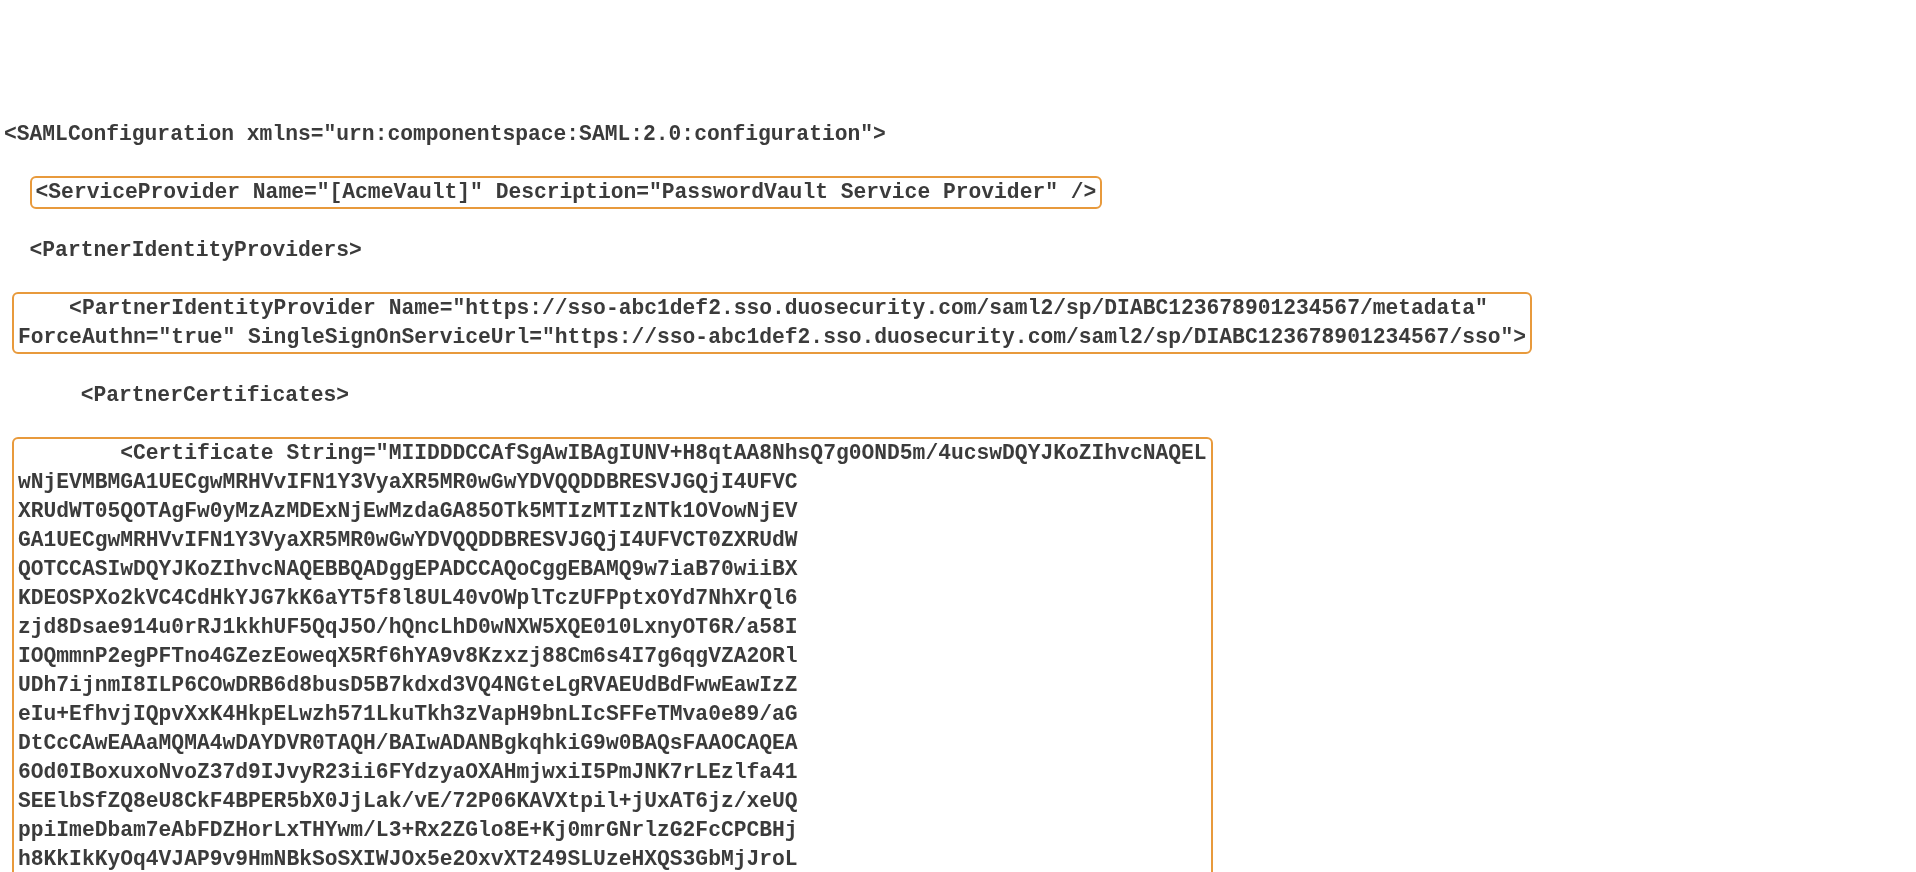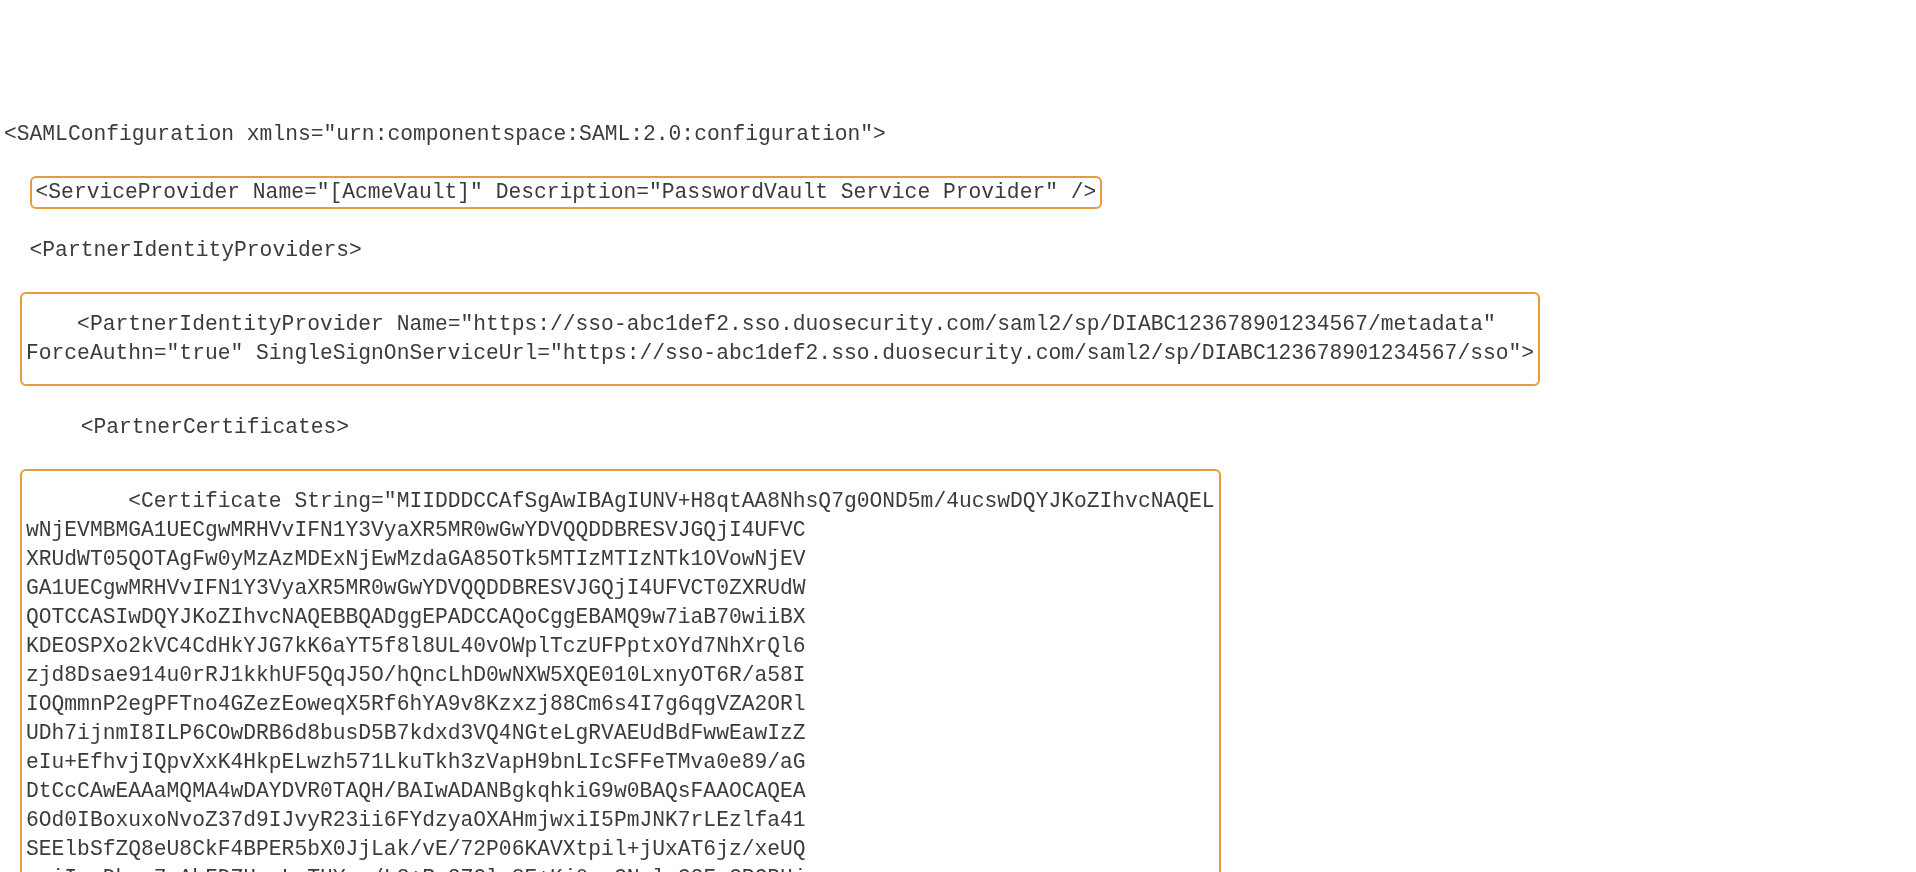--- a/index.html
+++ b/index.html
@@ -17,25 +17,25 @@
       border: 2px solid #e89a3c;
       border-radius: 6px;
       padding: 0 4px;
       margin: -2px 0;
       background: transparent;
     }
     .highlight-block {
       display: inline-block;
       border: 2px solid #e89a3c;
       border-radius: 6px;
-      padding: 16px 4px;
-      margin: -2px 16px;
+      padding: 0 4px;
+      margin: -2px 8px;
       background: transparent;
     }
-    .line { white-space: pre; }
+    .line { white-space: pre; font-weight: bold; }
   </style>
 </head>
 <body>
 
 
 
 <div class="line">&lt;SAMLConfiguration xmlns="urn:componentspace:SAML:2.0:configuration"&gt;</div>
 <div class="line"><span>  </span><span class="highlight">&lt;ServiceProvider Name="[AcmeVault]" Description="PasswordVault Service Provider" /&gt;</span></div>
 <div class="line">  &lt;PartnerIdentityProviders&gt;</div>
 <div class="line"><span class="highlight-block"><span>    &lt;PartnerIdentityProvider Name="https://sso-abc1def2.sso.duosecurity.com/saml2/sp/DIABC123678901234567/metadata"</span>

